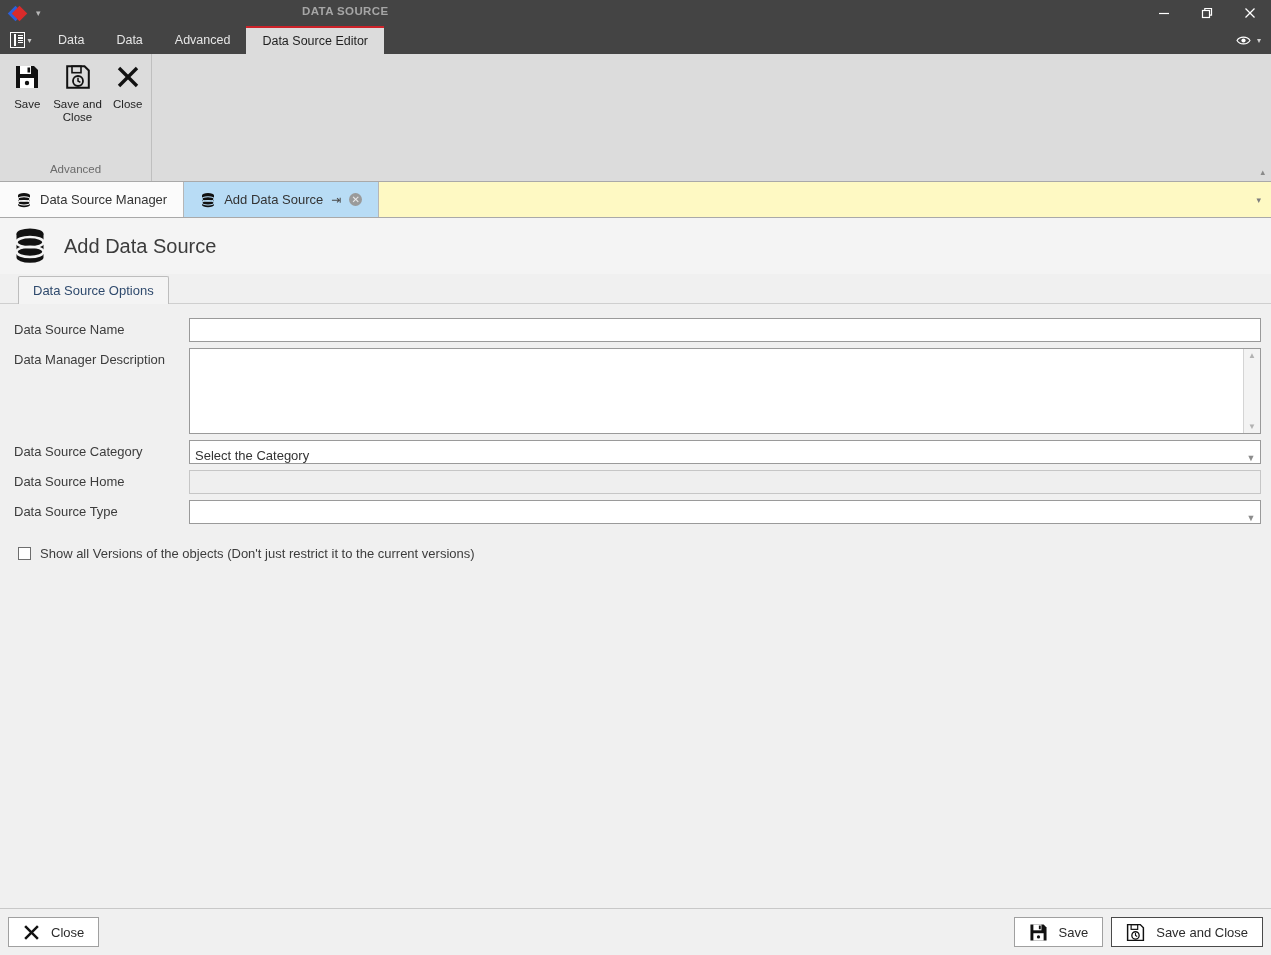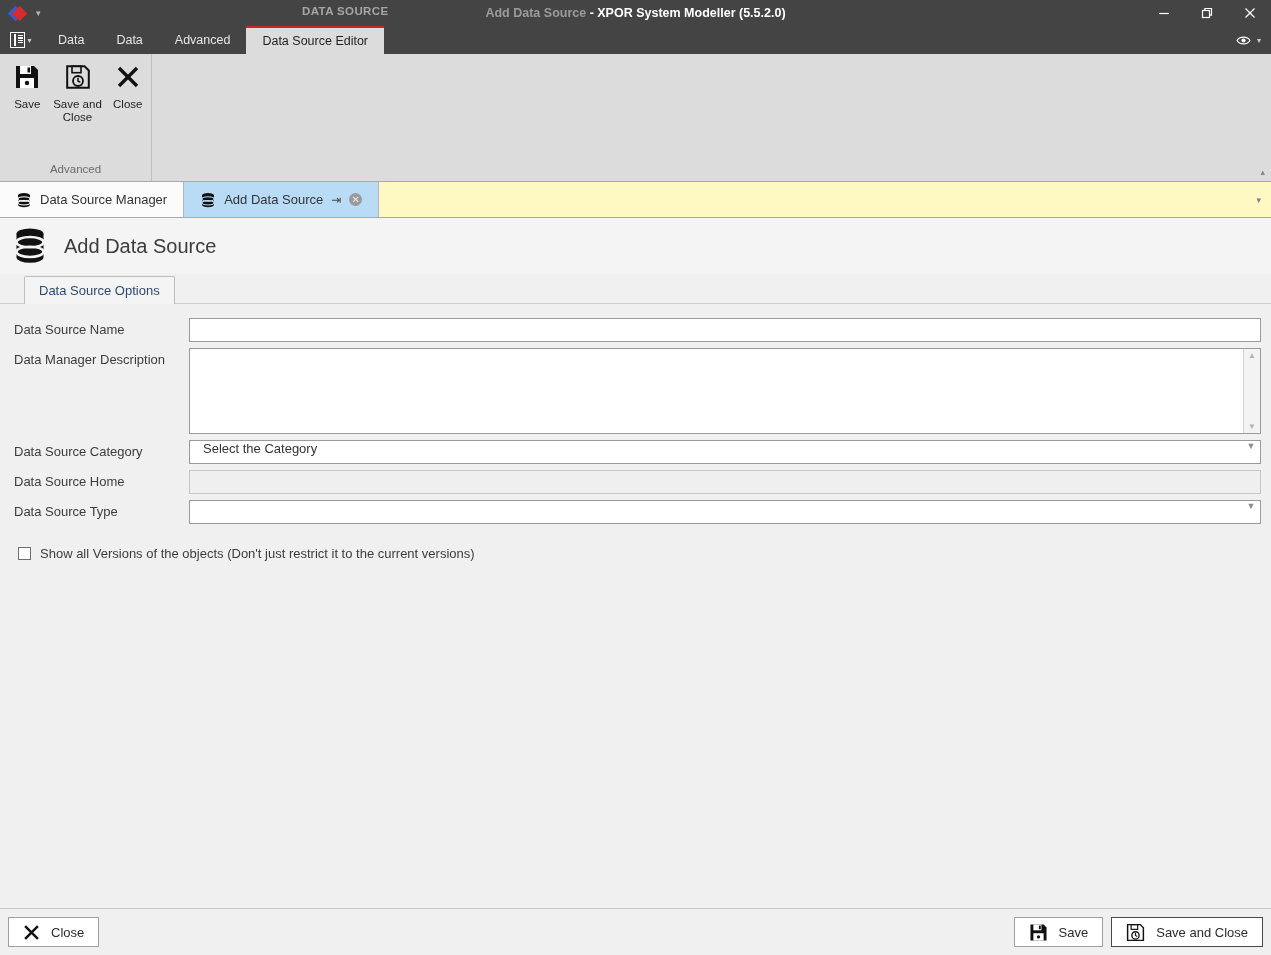--- a/index.html
+++ b/index.html
@@ -110,21 +110,21 @@
 
   
   .page-header {
     height: 56px; background: #f4f4f4; display: flex; align-items: center;
     gap: 16px; padding-left: 12px; flex: none;
   }
   .page-title { font-size: 20px; color: #3c3c3c; }
 
   
   .content { flex: 1; background: #f0f0f0; position: relative; overflow: hidden; }
-  .inner-tabstrip { height: 30px; display: flex; align-items: flex-end; padding-left: 24px; }
+  .inner-tabstrip { height: 30px; display: flex; align-items: flex-end; padding-left: 18px; }
   .itab {
     padding: 6px 14px 6px 14px; font-size: 13px; color: #2f4a6d;
     background: #f4f4f4; border: 1px solid #bdbdbd; border-bottom: none;
     border-radius: 2px 2px 0 0; position: relative; z-index: 2;
   }
   .itab-rule { height: 1px; background: #cfcfcf; margin-top: -1px; }
 
   .form { padding: 14px 10px 0 14px; }
   .frow { display: flex; align-items: flex-start; margin-bottom: 6px; gap: 9px; }
   .flabel { width: 166px; font-size: 13px; color: #3c3c3c; padding-top: 4px; flex: none; }
@@ -140,21 +140,21 @@
     display: flex;
   }
   .tarea-text { flex: 1; font-size: 13px; padding: 3px 5px; color: #333; }
   .tarea-scroll {
     width: 17px; background: #f3f3f3; border-left: 1px solid #d4d4d4;
     display: flex; flex-direction: column; justify-content: space-between;
     align-items: center; padding: 2px 0;
   }
   .combo {
     width: 100%; height: 24px; background: #ffffff; border: 1px solid #9a9a9a;
-    display: flex; align-items: flex-start; font-size: 13px; color: #333; padding-left: 13px;
+    display: flex; align-items: flex-end; font-size: 13px; color: #333; padding-left: 5px;
   }
   .combo .cval { flex: 1; }
   .combo .carrow { width: 18px; text-align: center; color: #8d8d8d; font-size: 9px; }
 
   .checkrow { display: flex; align-items: center; gap: 9px; margin: 22px 0 0 4px; }
   .cbox { width: 13px; height: 13px; border: 1px solid #6e6e6e; background: #ffffff; flex: none; }
   .checklabel { font-size: 13px; color: #3c3c3c; text-align: right; }
 
   
   .footer {
@@ -177,23 +177,20 @@
 
 <div class="titlebar">
   <div class="app-logo">
     <div class="logo-diamond">
       <div class="lb"></div>
         <div class="lr"></div>
     </div>
   </div>
   <span class="qat-caret">▾</span>
   <div class="ctx-label">DATA SOURCE</div>
-  <div class="title-center">
-    <span class="doc">Add Data Source</span><span class="app"> - XPOR System Modeller (5.5.2.0)</span>
-  </div>
   <div class="win-buttons">
     <div class="win-btn">
       <svg class="ic" width="12" height="12" viewBox="0 0 12 12">
           <line x1="1" y1="6.5" x2="11" y2="6.5" stroke="#fff" stroke-width="1.2"></line>
         </svg>
     </div>
     <div class="win-btn">
       <svg class="ic" width="12" height="12" viewBox="0 0 12 12">
         <rect x="1.5" y="3.5" width="7" height="7" fill="none" stroke="#fff" stroke-width="1.2"></rect>
         <polyline points="3.8,3.2 3.8,1.5 10.5,1.5 10.5,8.2 8.8,8.2" fill="none" stroke="#fff" stroke-width="1.2"></polyline>

